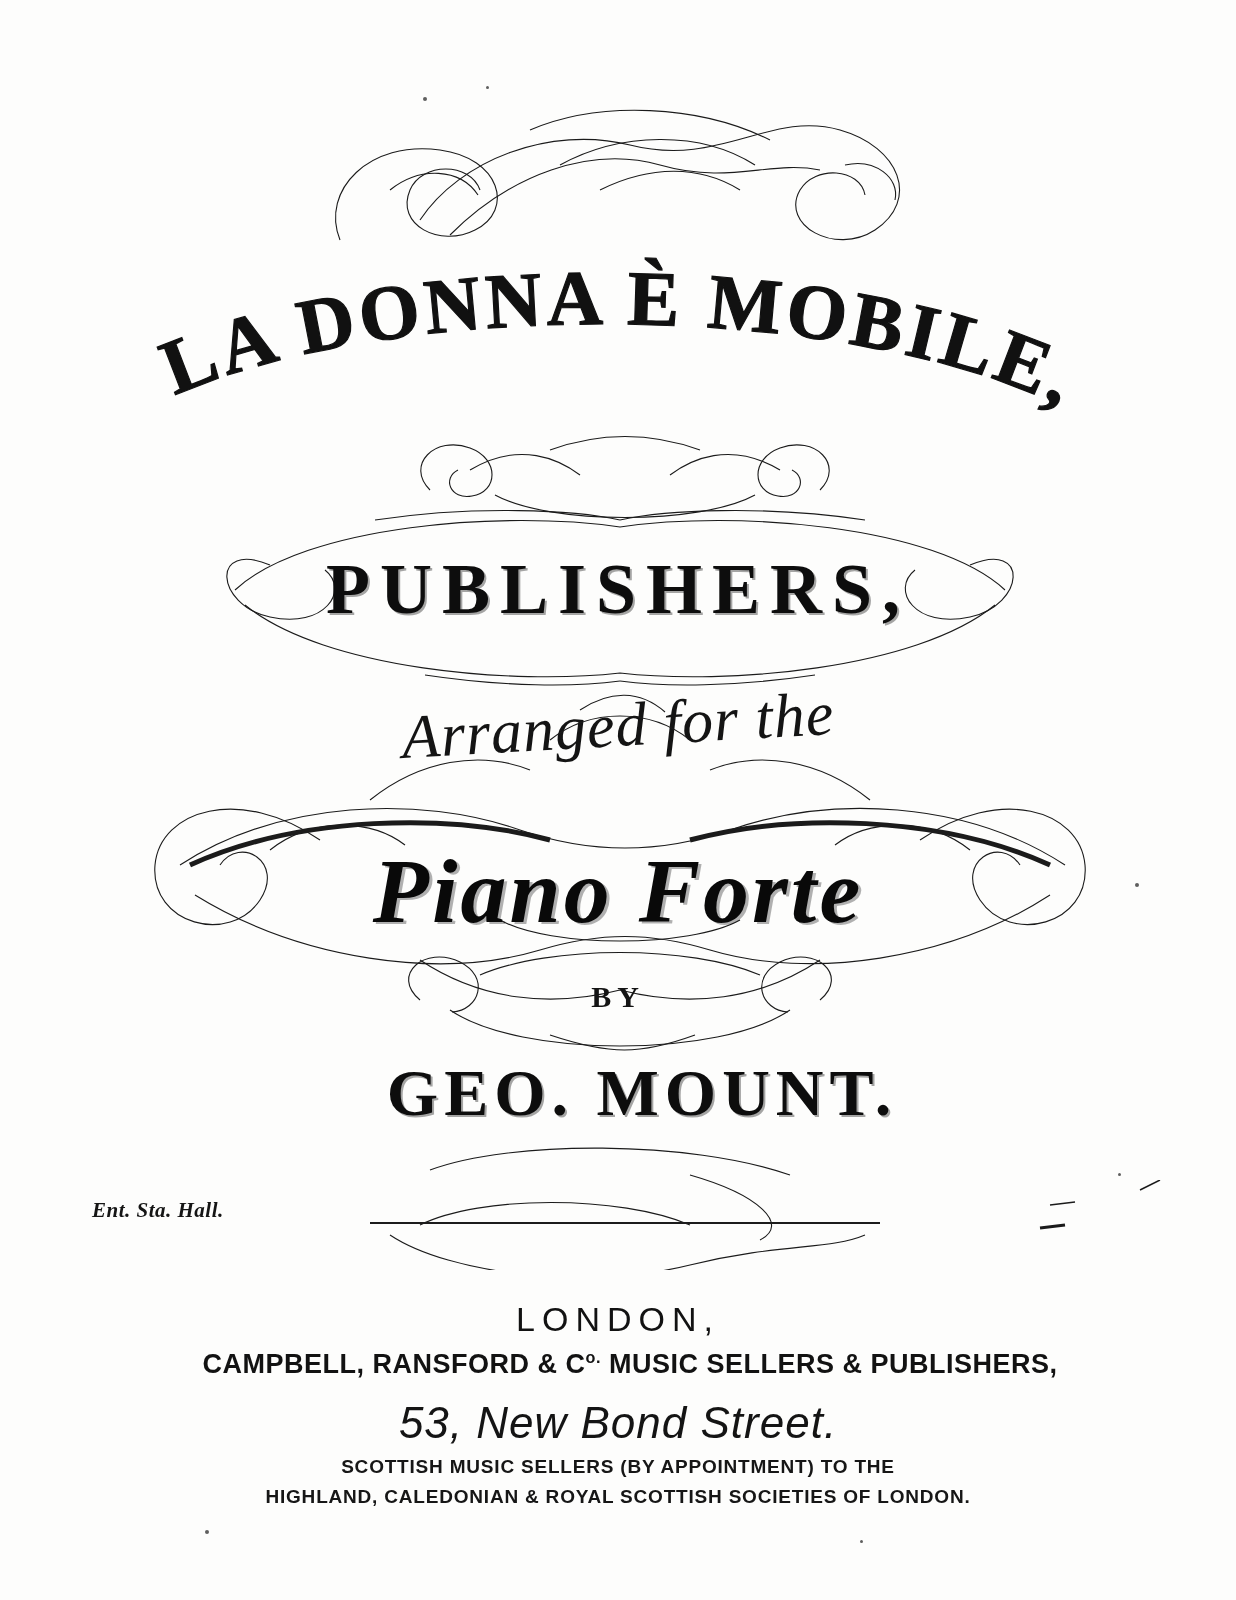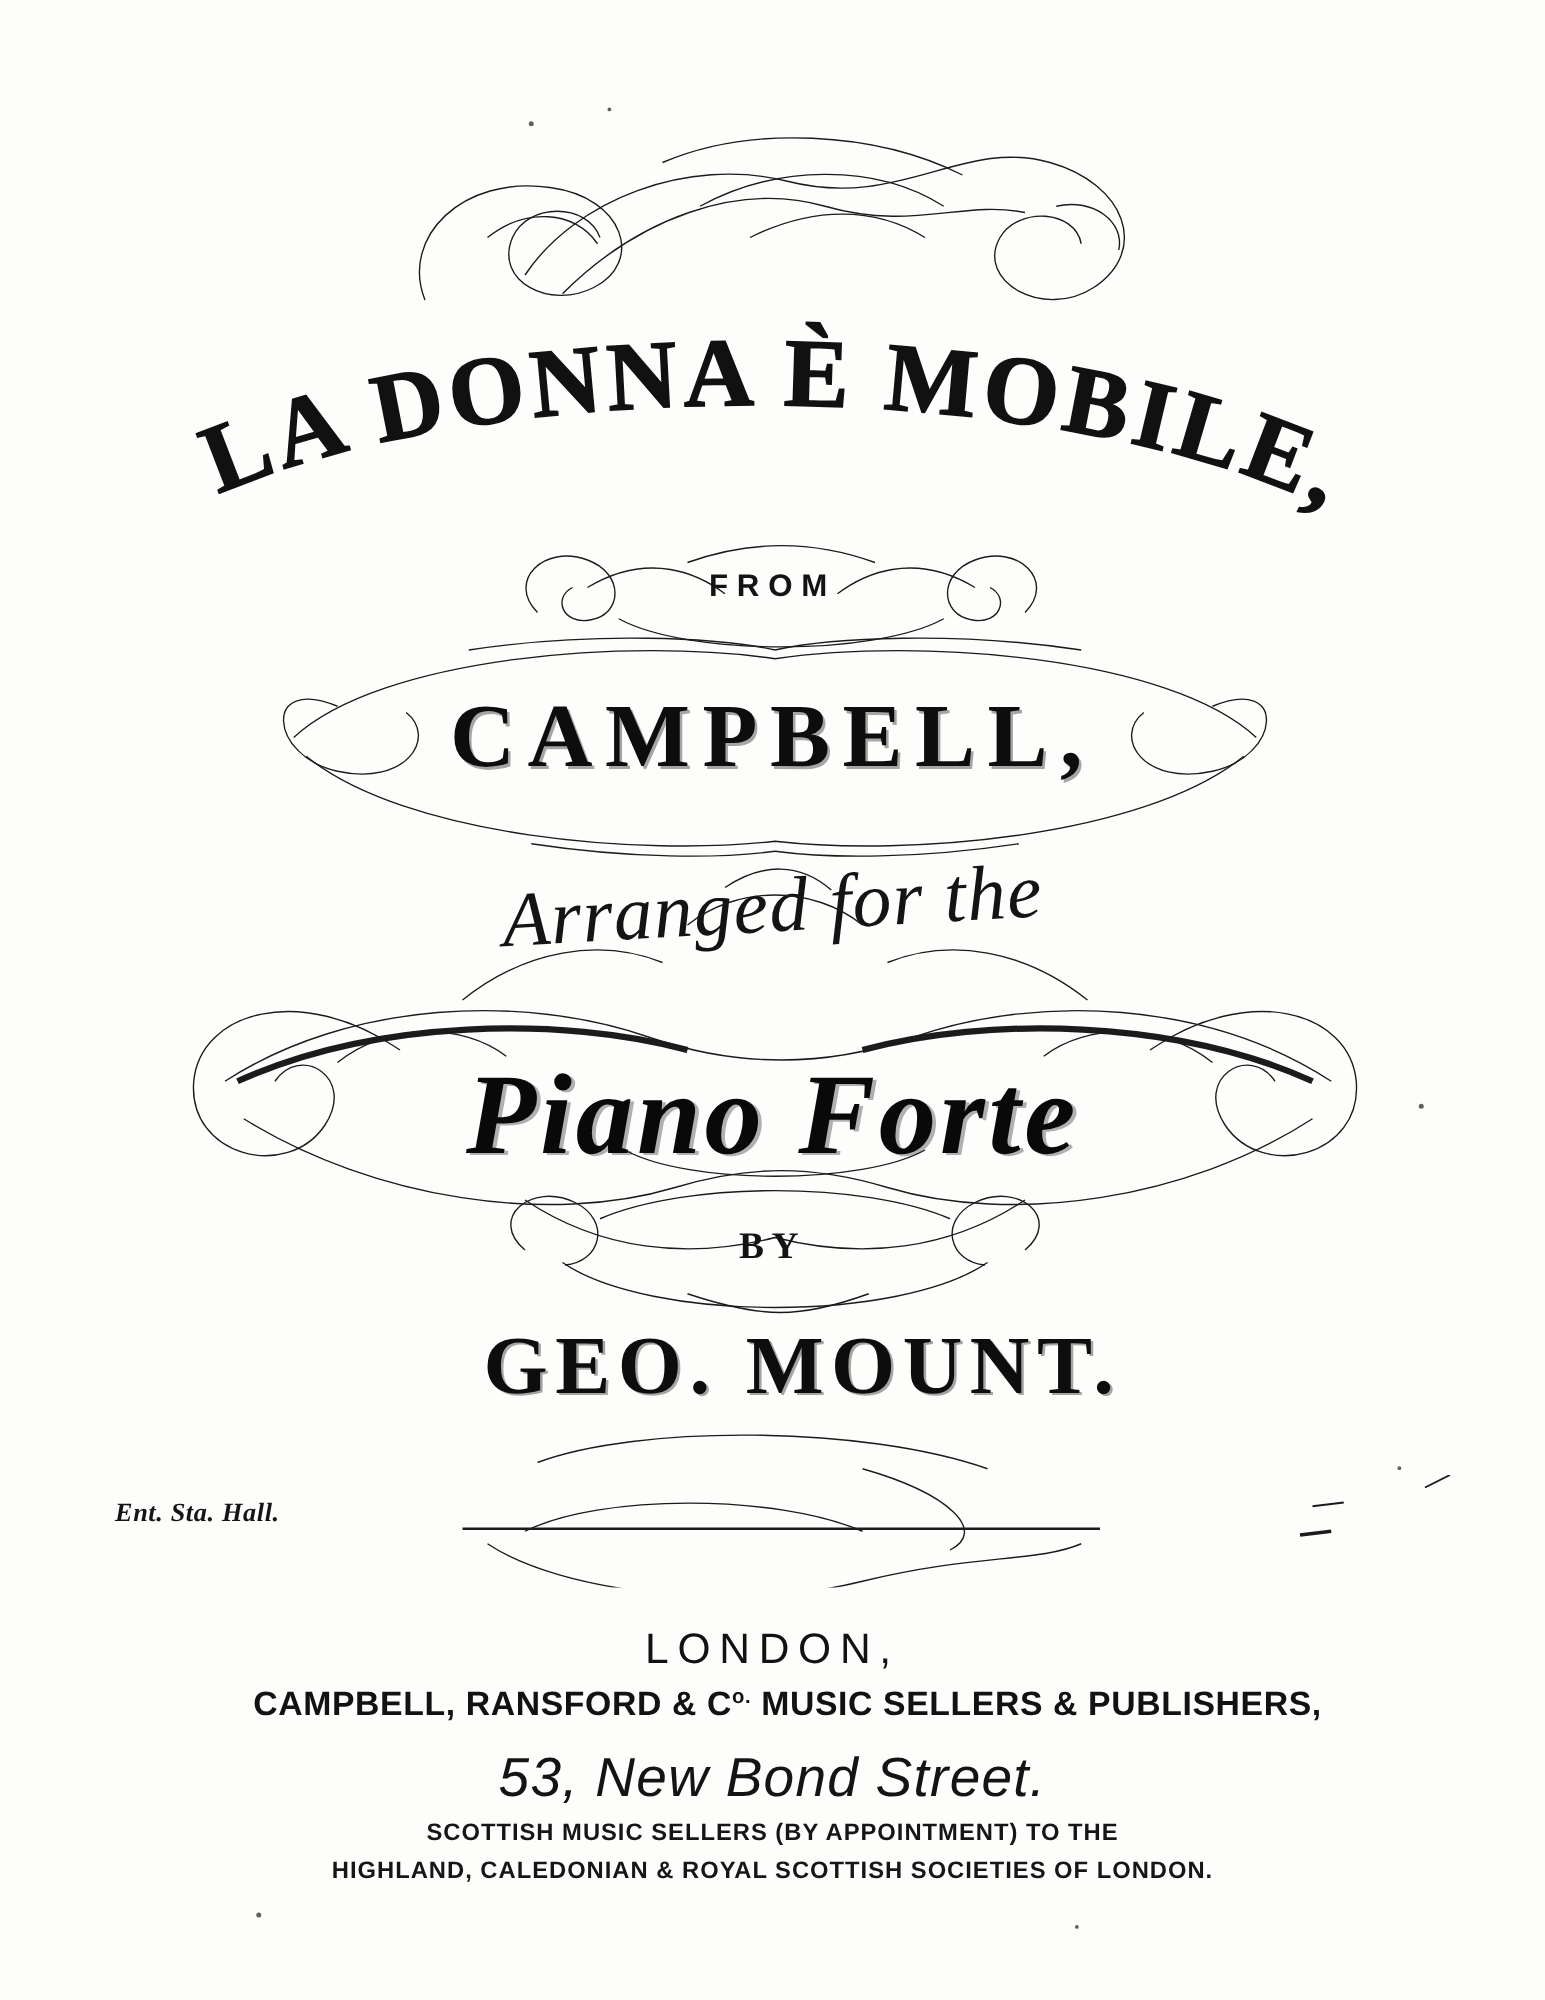--- a/index.html
+++ b/index.html
@@ -240,35 +240,34 @@
   <div class="flourish" style="left:400px; top:420px; width:450px; height:120px;">
     <svg viewBox="0 0 450 120" width="450" height="120">
       <path d="M30 70 C5 45, 35 15, 70 28 C100 39, 98 72, 72 76 C50 80, 42 58, 58 50"></path>
       <path d="M420 70 C445 45, 415 15, 380 28 C350 39, 352 72, 378 76 C400 80, 408 58, 392 50"></path>
       <path d="M70 50 C120 20, 160 40, 180 55"></path>
       <path d="M380 50 C330 20, 290 40, 270 55"></path>
       <path d="M95 75 C150 105, 300 105, 355 75"></path>
       <path d="M150 30 C200 12, 250 12, 300 30"></path>
     </svg>
   </div>
-  <div class="center" id="from-line">FROM</div>
 
   <div class="flourish" style="left:175px; top:505px; width:890px; height:185px;">
     <svg viewBox="0 0 890 185" width="890" height="185">
       <path d="M95 60 C35 35, 40 100, 95 112 C150 124, 175 85, 150 65"></path>
       <path d="M795 60 C855 35, 850 100, 795 112 C740 124, 715 85, 740 65"></path>
       <path d="M60 85 C130 20, 330 5, 445 22 C560 5, 760 20, 830 85"></path>
       <path d="M70 100 C150 165, 340 180, 445 168 C550 180, 740 165, 820 100"></path>
       <path d="M200 15 C300 0, 400 5, 445 15"></path>
       <path d="M690 15 C590 0, 490 5, 445 15"></path>
       <path d="M250 170 C330 182, 400 182, 445 176"></path>
       <path d="M640 170 C560 182, 490 182, 445 176"></path>
     </svg>
   </div>
-  <div class="center" id="opera-title">CAMPBELL,</div>
+  <div class="center" id="opera-title">PUBLISHERS,</div>
 
   <div class="center" id="arranged-line">Arranged for the</div>
 
   <div class="flourish" style="left:120px; top:690px; width:1000px; height:330px;">
     <svg viewBox="0 0 1000 330" width="1000" height="330">
       <path d="M200 150 C120 95, 40 120, 35 175 C30 235, 110 255, 140 210 C165 172, 120 145, 100 175"></path>
       <path d="M800 150 C880 95, 960 120, 965 175 C970 235, 890 255, 860 210 C835 172, 880 145, 900 175"></path>
       <path d="M60 175 C160 110, 300 105, 400 140 C470 164, 540 164, 610 140 C710 105, 845 110, 945 175"></path>
       <path d="M75 205 C180 270, 320 290, 420 260 C480 242, 530 242, 590 260 C690 290, 830 270, 930 205"></path>
       <path d="M250 110 C300 70, 360 60, 410 80"></path>

